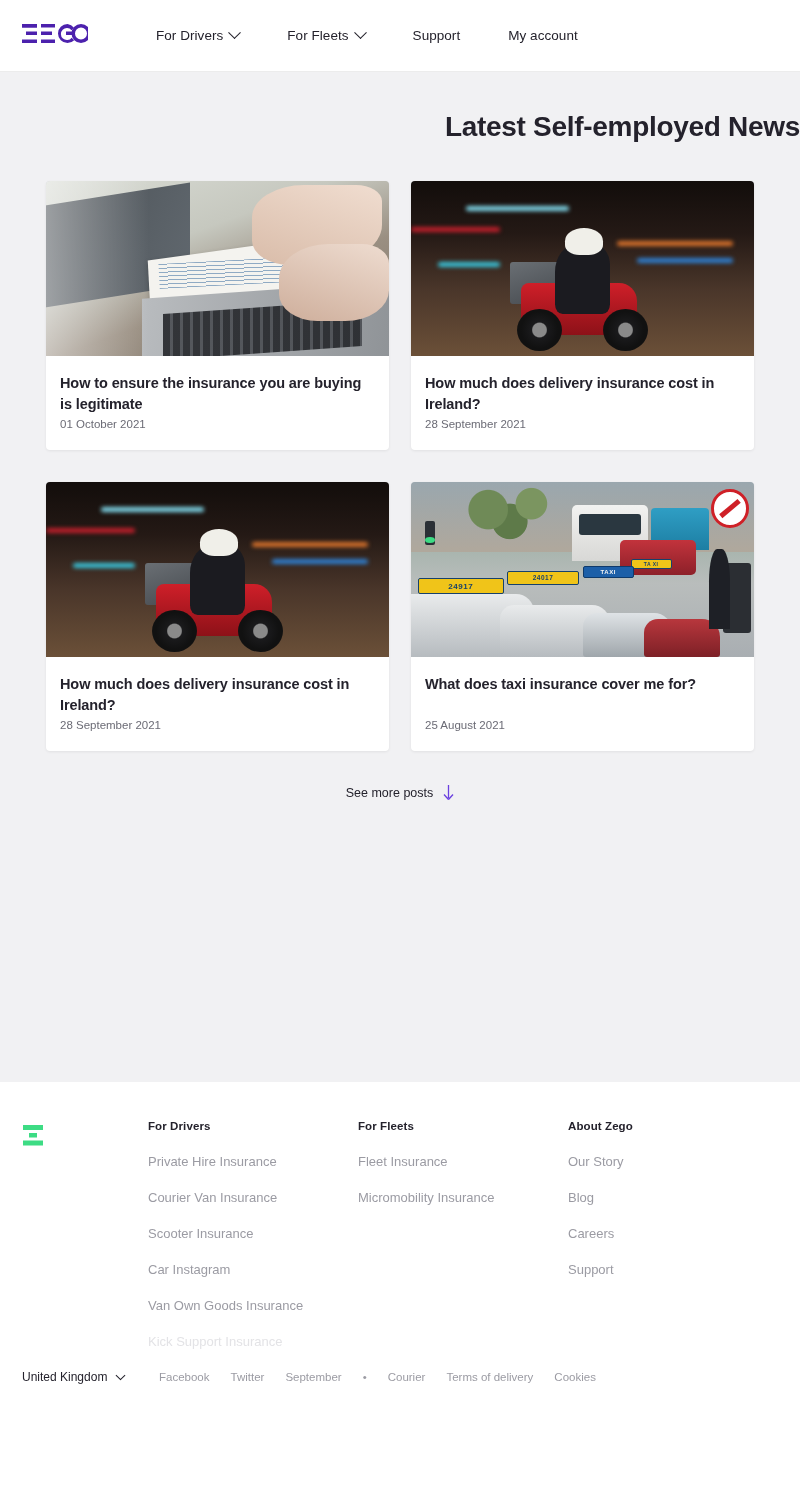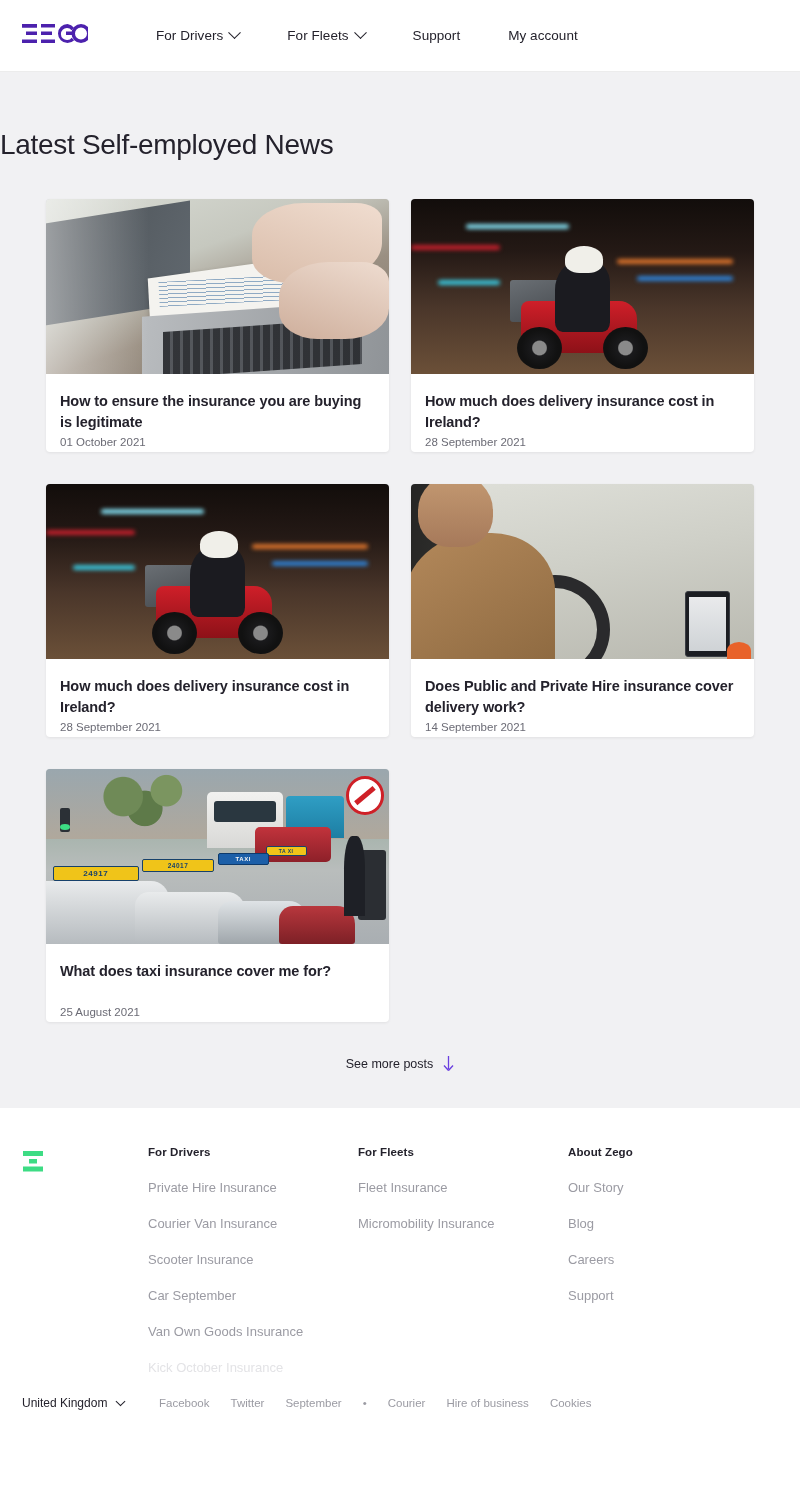--- a/index.html
+++ b/index.html
@@ -50,25 +50,25 @@
     transform: rotate(45deg) translate(-2px,-2px);
   }
 
   
   .main {
     background: #f1f1f3;
     padding: 0 0 36px 0;
     min-height: 1010px;
   }
   .page-title {
-    text-align: left;
+    text-align: right;
     font-size: 28px;
-    font-weight: normal;
-    color: #24222c;
-    padding-top: 57px;
+    font-weight: bold;
+    color: #24222c;
+    padding-top: 39px;
     letter-spacing: -0.3px;
   }
   .grid {
     width: 708px;
     margin: 38px auto 0 auto;
     display: grid;
     grid-template-columns: 1fr 1fr;
     gap: 32px 22px;
   }
   .card {
@@ -81,21 +81,21 @@
     flex-direction: column;
   }
   .card-img {
     height: 175px;
     width: 100%;
     position: relative;
     overflow: hidden;
     background: #cfd3d6;
   }
   .card-body {
-    padding: 17px 14px 4px 14px;
+    padding: 17px 14px 20px 14px;
     flex: 1;
   }
   .card-title {
     font-size: 14.5px;
     font-weight: bold;
     color: #24222c;
     line-height: 1.42;
     letter-spacing: -0.1px;
     min-height: 41px;
   }
@@ -360,38 +360,20 @@
             <div class="wheel w1"></div>
             <div class="wheel w2"></div>
         </div>
       </div>
       <div class="card-body">
         <div class="card-title">How much does delivery insurance cost in Ireland?</div>
         <div class="card-date">28 September 2021</div>
       </div>
     </div>
 
-    <div class="card">
-      <div class="card-img">
-        <div class="ph img-car blur">
-          <div class="wheelring"></div>
-          <div class="seat"></div>
-            <div class="shoulder"></div>
-            <div class="head"></div>
-          <div class="phone">
-              <div class="phscr"></div>
-            </div>
-            <div class="cone"></div>
-        </div>
-      </div>
-      <div class="card-body">
-        <div class="card-title">Does Public and Private Hire insurance cover delivery work?</div>
-        <div class="card-date">14 September 2021</div>
-      </div>
-    </div>
 
 
     <div class="card">
       <div class="card-img">
         <div class="ph img-taxi blur">
           <div class="bldg"></div>
             <div class="trees"></div>
           <div class="light lg1">
               <div class="lgdot"></div>
             </div>
@@ -444,23 +426,23 @@
       </svg>
     </div>
 
     <div class="footer-cols">
 
       <div class="fcol">
         <div class="fcol-title">For Drivers</div>
         <div class="fcol-link">Private Hire Insurance</div>
         <div class="fcol-link">Courier Van Insurance</div>
         <div class="fcol-link">Scooter Insurance</div>
-        <div class="fcol-link">Car September</div>
+        <div class="fcol-link">Car Instagram</div>
         <div class="fcol-link">Van Own Goods Insurance</div>
-        <div class="fcol-link faded">Kick October Insurance</div>
+        <div class="fcol-link faded">Kick Support Insurance</div>
       </div>
 
       <div class="fcol">
         <div class="fcol-title">For Fleets</div>
         <div class="fcol-link">Fleet Insurance</div>
         <div class="fcol-link">Micromobility Insurance</div>
       </div>
 
       <div class="fcol">
         <div class="fcol-title">About Zego</div>
@@ -478,19 +460,19 @@
       <div class="country">
         <span>United Kingdom</span>
         <i class="chev-sm"></i>
       </div>
       <div class="flinks">
         <span>Facebook</span>
         <span>Twitter</span>
         <span>September</span>
         <span class="dot-sep">•</span>
         <span>Courier</span>
-        <span>Hire of business</span>
+        <span>Terms of delivery</span>
         <span>Cookies</span>
       </div>
     </div>
 
   </div>
 </div>
 
 </body></html>

